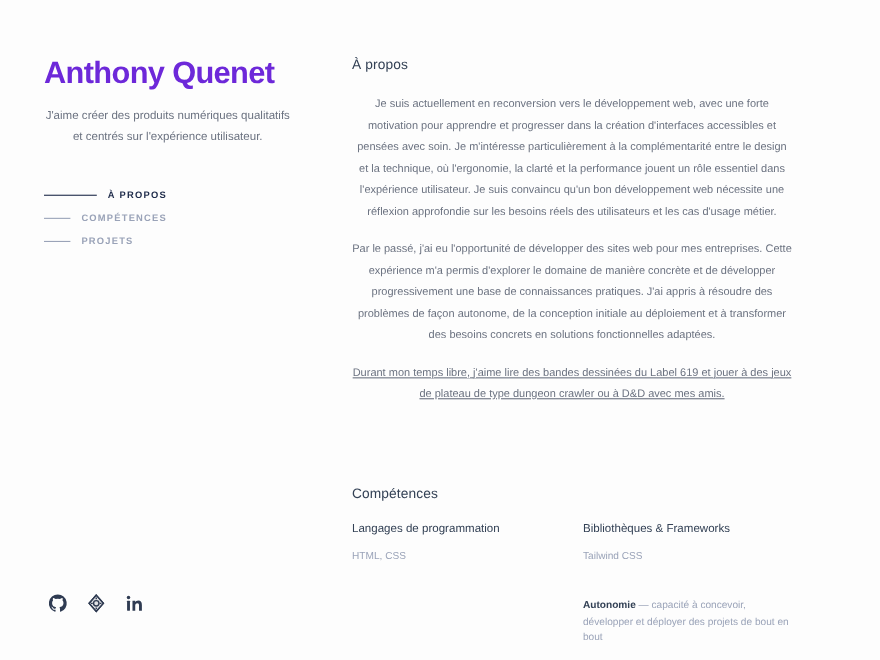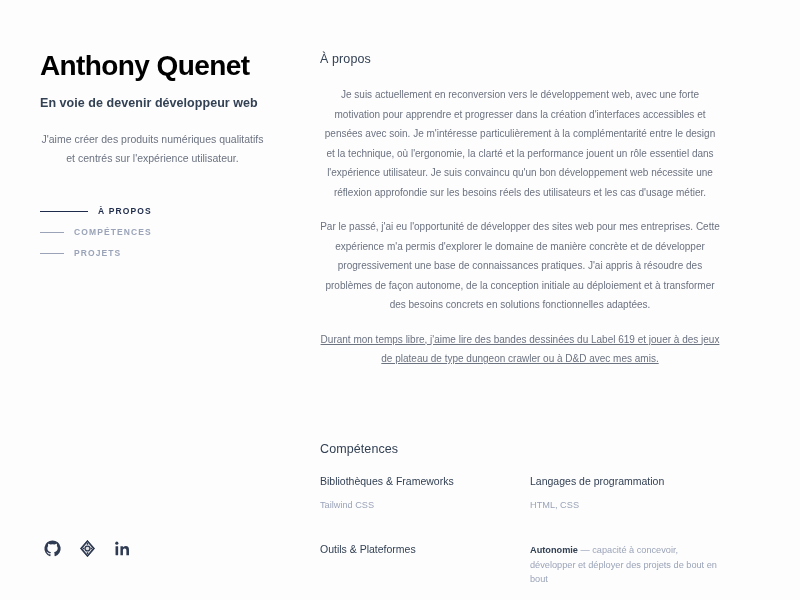--- a/index.html
+++ b/index.html
@@ -33,21 +33,21 @@
     height: 600px;
     position: relative;
     padding: 50px 0 0 40px;
   }
 
   .name-title {
     font-size: 28px;
     line-height: 1.15;
     font-weight: bold;
     letter-spacing: -0.6px;
-    color: #000000;
+    color: #6d28d9;
     margin-bottom: 14px;
   }
 
   .tagline {
     font-size: 12.5px;
     font-weight: bold;
     color: #334155;
     letter-spacing: 0.05px;
     margin-bottom: 20px;
   }
@@ -194,21 +194,20 @@
 </style>
 </head>
 <body>
 
 <div class="page">
 
   <aside class="sidebar">
 
     <h1 class="name-title">Anthony Quenet</h1>
 
-    <h2 class="tagline">En voie de devenir développeur web</h2>
 
     <p class="intro">J'aime créer des produits numériques qualitatifs et centrés sur l'expérience utilisateur.</p>
 
     <nav class="nav">
       <a class="nav-item active" href="#about">
         <span class="nav-rule"></span>
         <span class="nav-label">À PROPOS</span>
       </a>
       <a class="nav-item" href="#skills">
         <span class="nav-rule"></span>
@@ -258,31 +257,30 @@
         <p>Durant mon temps libre, j'aime lire des bandes dessinées du Label 619 et jouer à des jeux de plateau de type dungeon crawler ou à D&amp;D avec mes amis.</p>
       </div>
     </section>
 
     <section class="section" id="skills-section">
       <h3 class="section-title">Compétences</h3>
 
       <div class="skills-grid">
 
         <div class="skill-group">
+          <h4 class="skill-group-title">Langages de programmation</h4>
+          <p class="skill-group-body">HTML, CSS</p>
+        </div>
+
+        <div class="skill-group">
           <h4 class="skill-group-title">Bibliothèques &amp; Frameworks</h4>
           <p class="skill-group-body">Tailwind CSS</p>
         </div>
 
         <div class="skill-group">
-          <h4 class="skill-group-title">Langages de programmation</h4>
-          <p class="skill-group-body">HTML, CSS</p>
-        </div>
-
-        <div class="skill-group">
-          <h4 class="skill-group-title">Outils &amp; Plateformes</h4>
         </div>
 
         <div class="skill-group">
           <ul class="soft-list">
             <li class="soft-item">
               <span class="soft-term">Autonomie</span><span> — capacité à concevoir, développer et déployer des projets de bout en bout</span>
             </li>
 
           </ul>
         </div>

